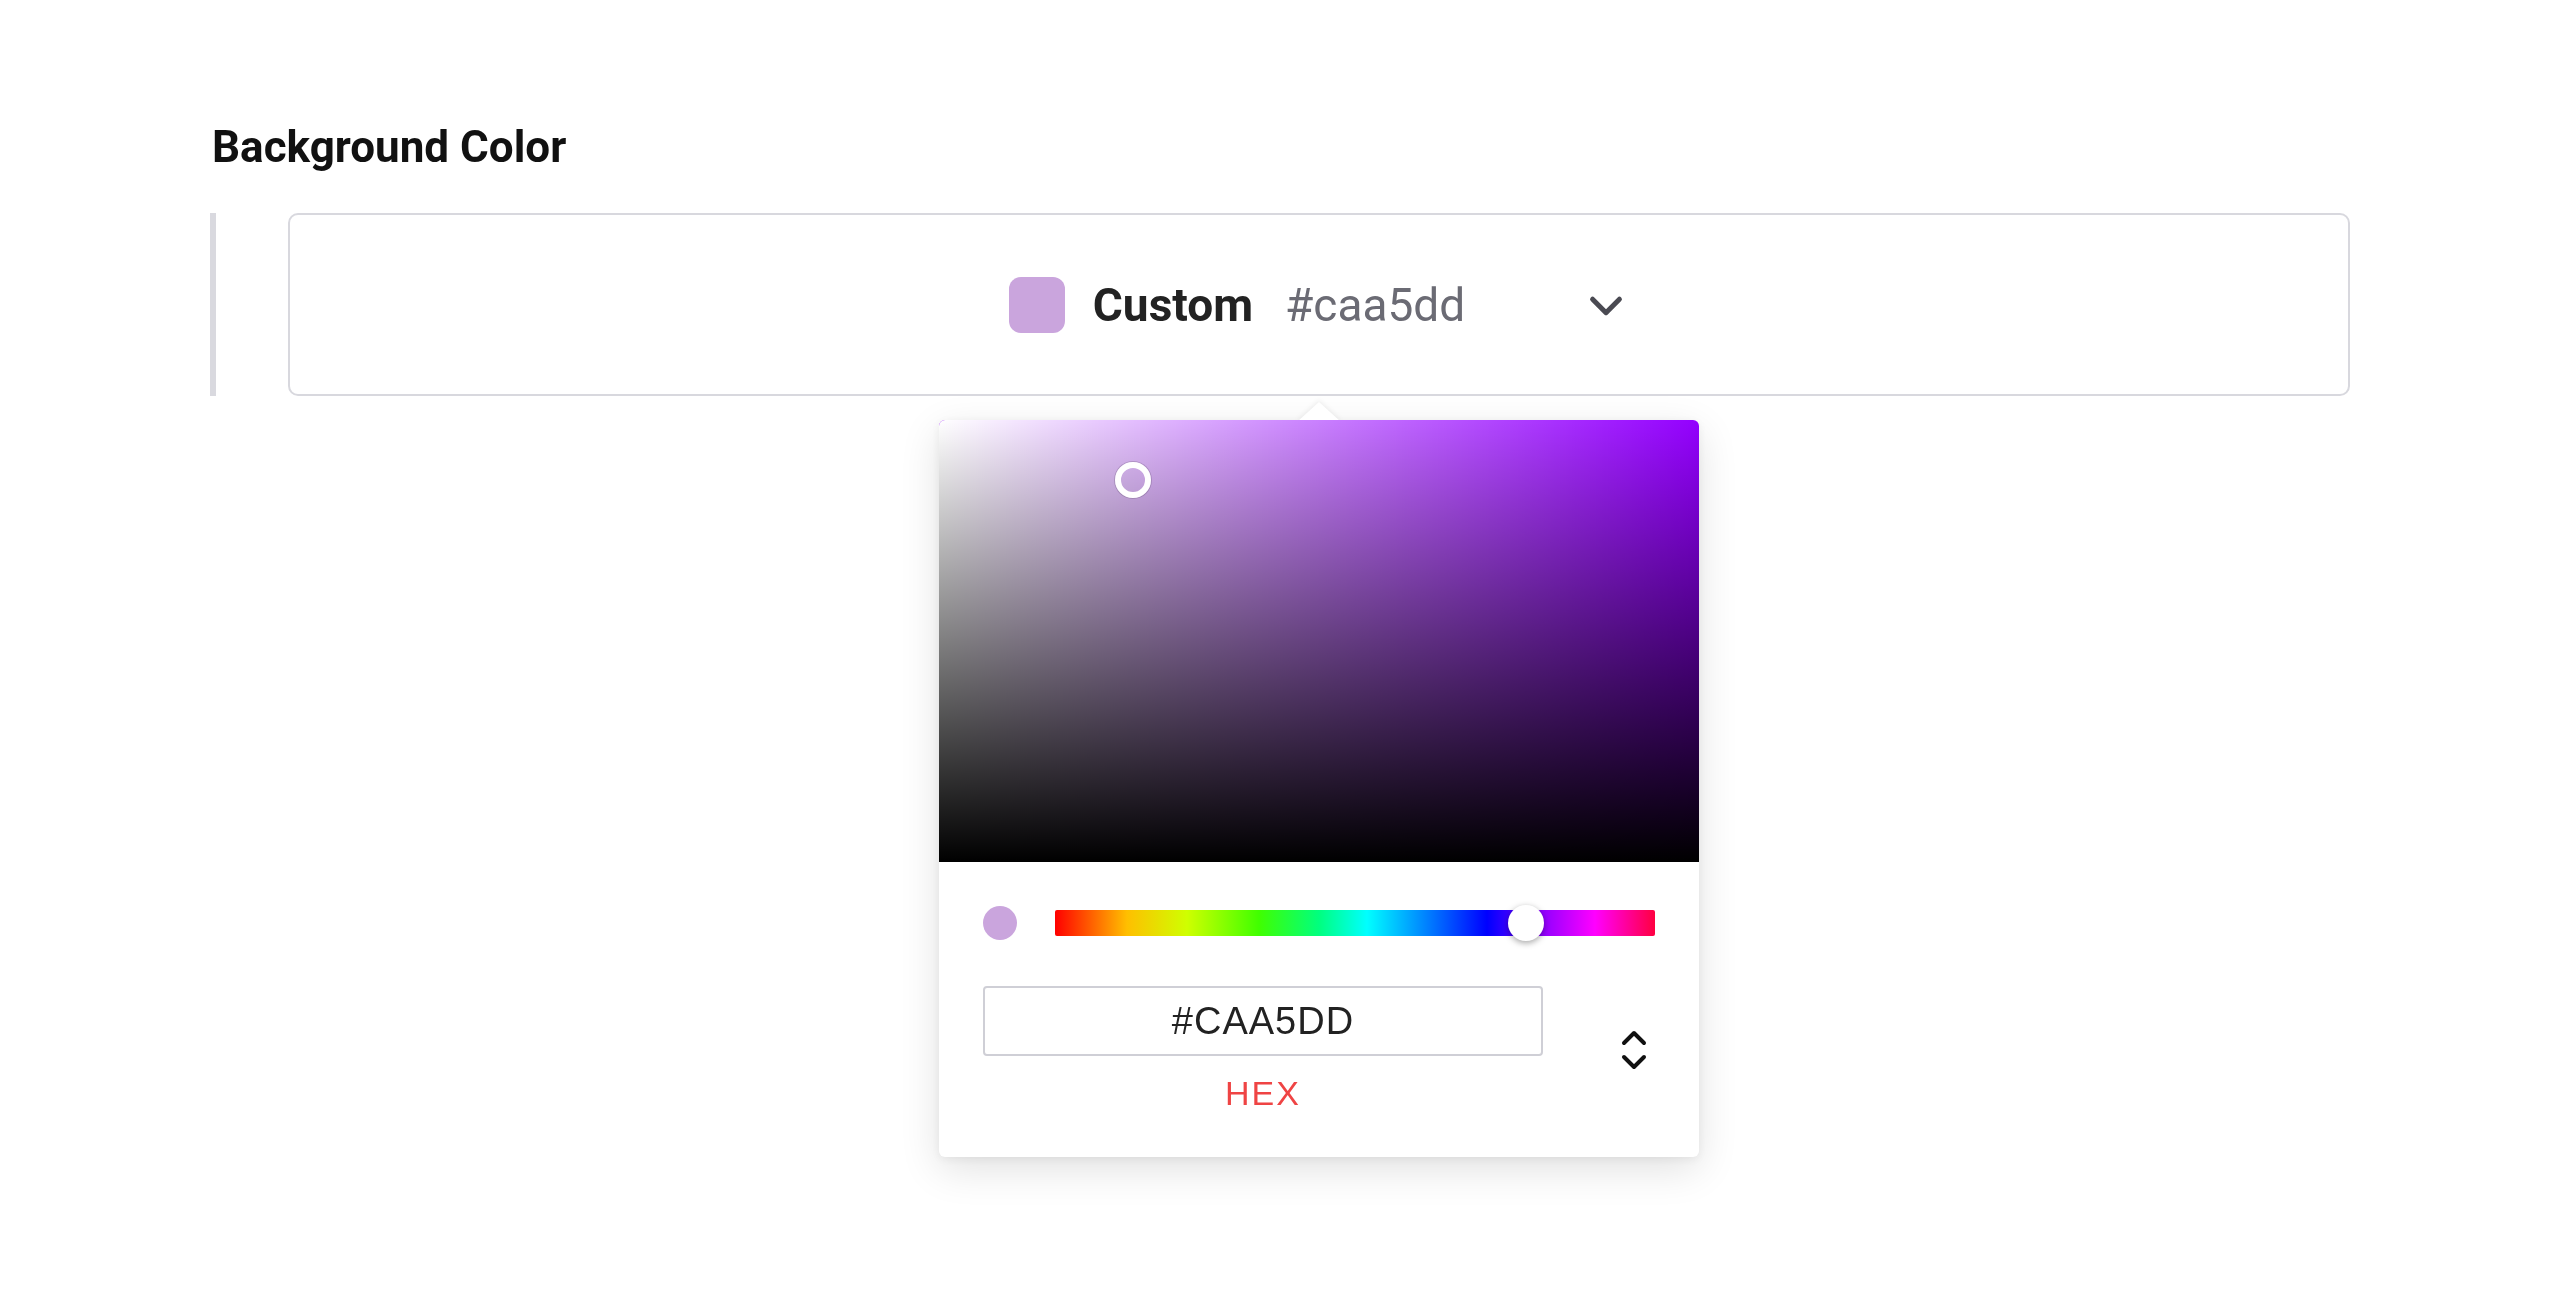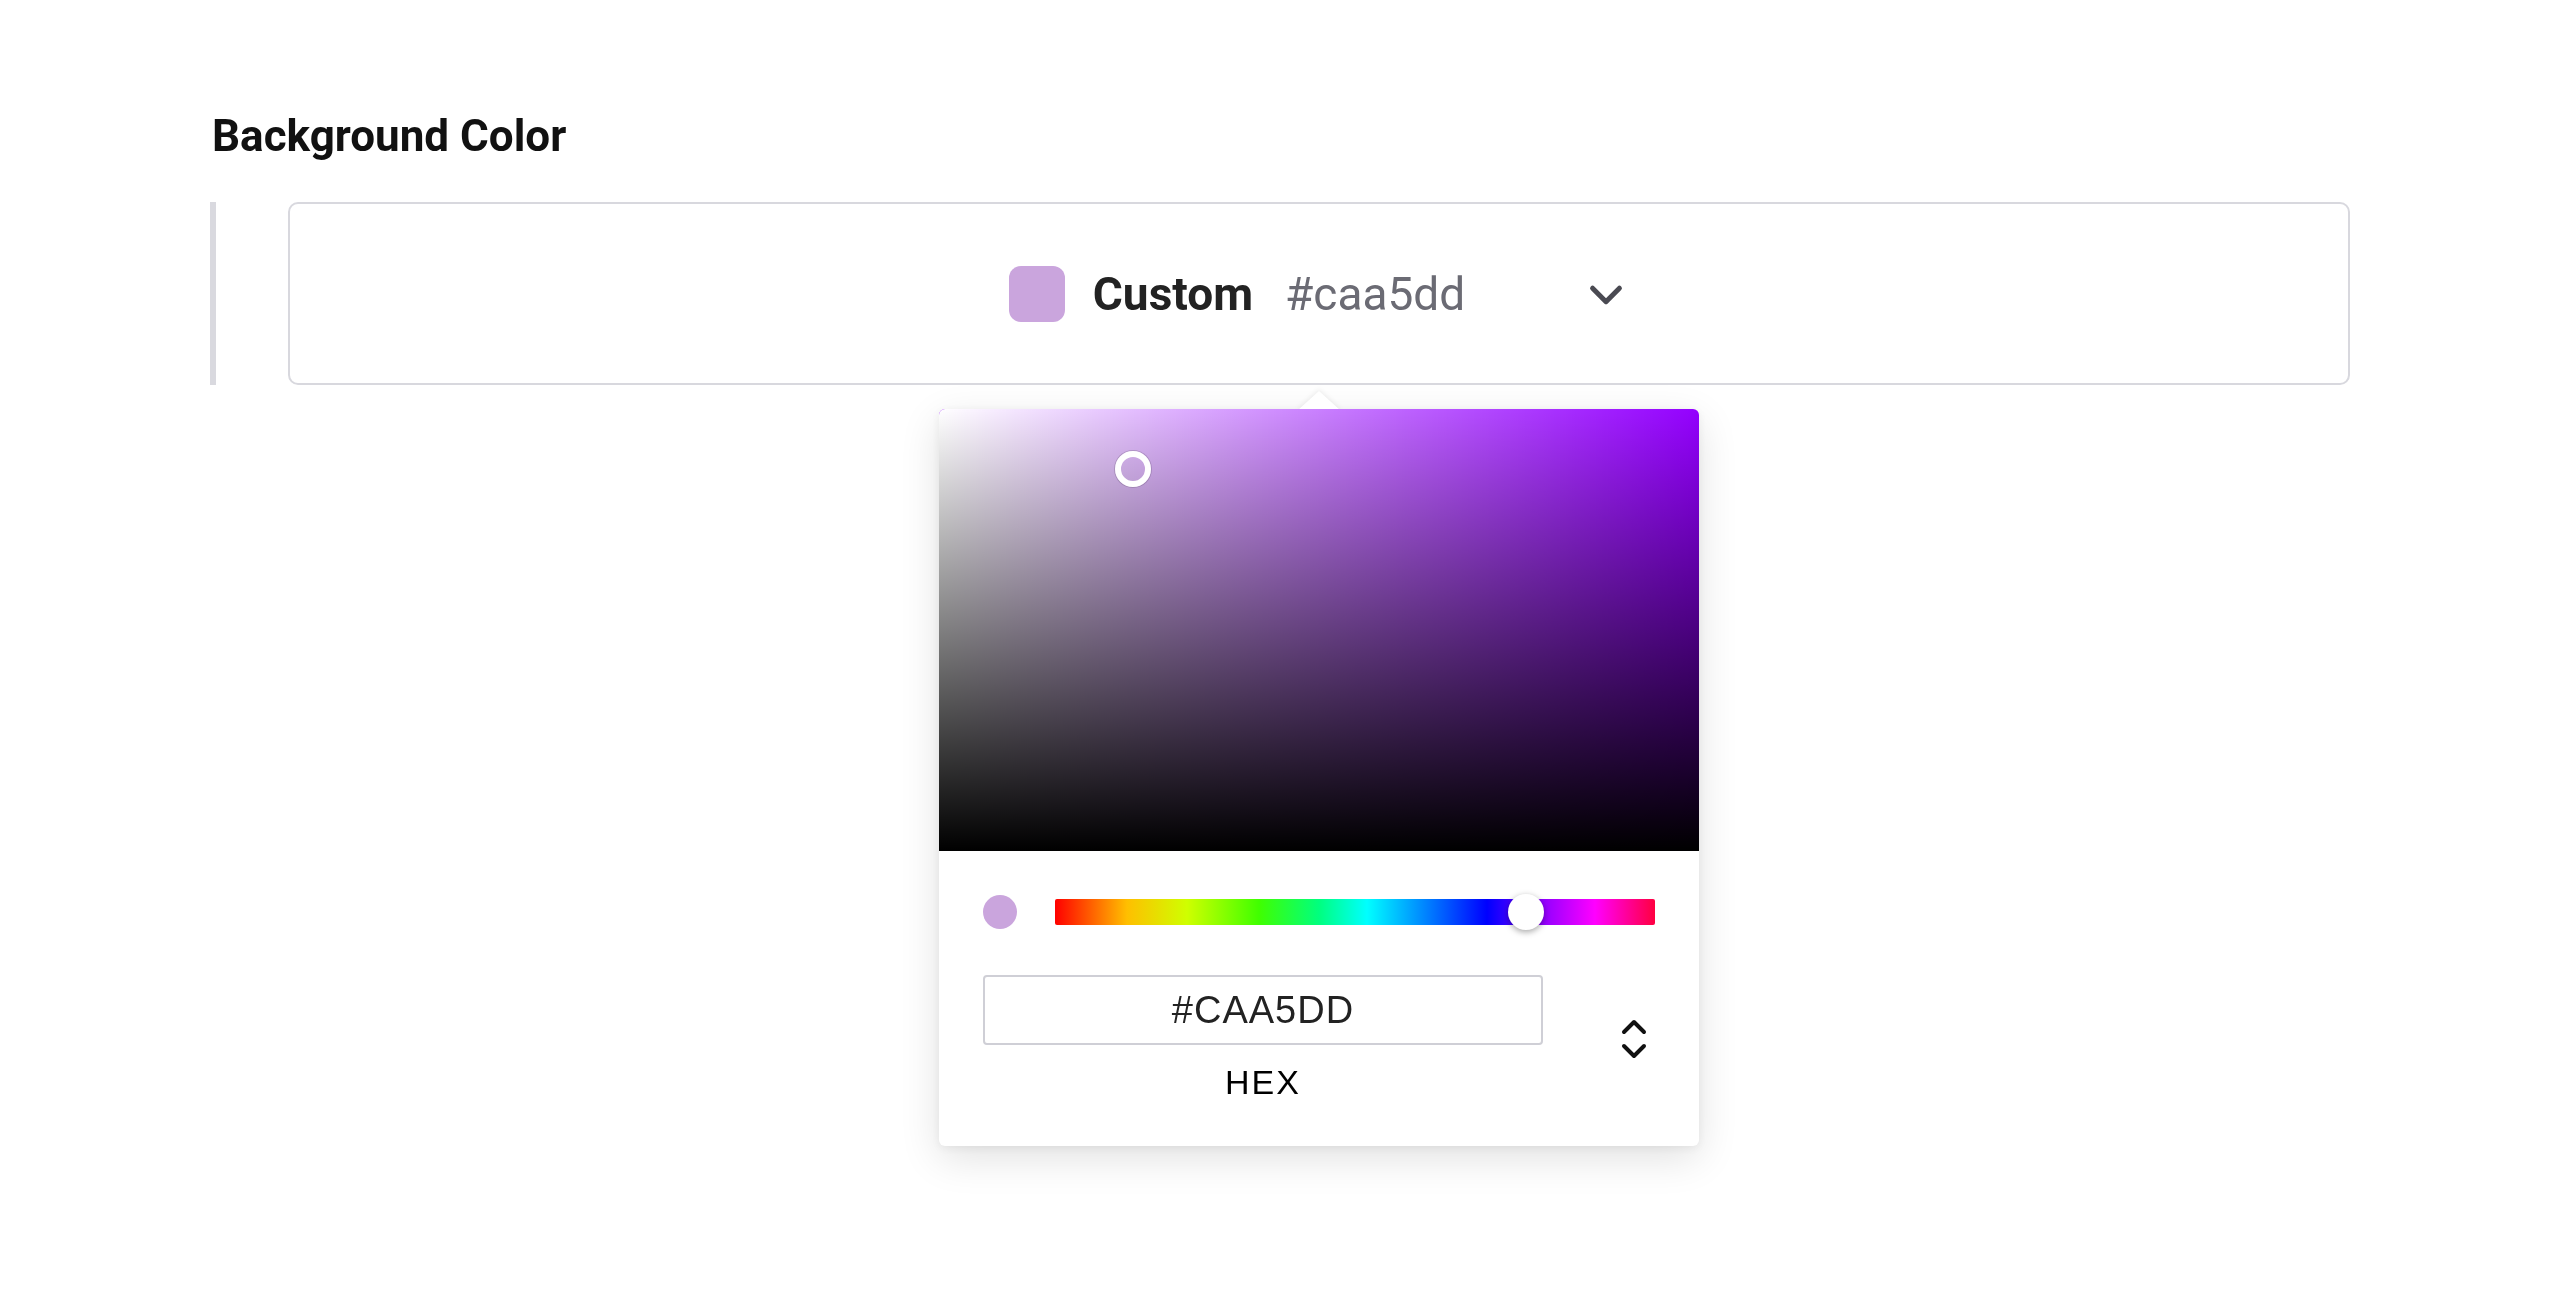--- a/index.html
+++ b/index.html
@@ -13,21 +13,21 @@
     color: #111;
   }
   .wrap {
     position: relative;
     padding: 110px 210px 0 210px;
   }
   .section-title {
     font-size: 44px;
     font-weight: 700;
     color: #111;
-    margin: 0 0 40px 2px;
+    margin: 11px 0 40px 2px;
   }
   .field-row {
     display: flex;
     align-items: stretch;
   }
   .left-handle {
     width: 6px;
     background: #d9d9df;
     margin-right: 72px;
   }
@@ -196,21 +196,21 @@
     letter-spacing: 1px;
     color: #222;
     background: #fff;
   }
   .hex-format-label {
     margin-top: 18px;
     font-family: "Arial Narrow", "Helvetica Condensed", Arial, sans-serif;
     font-stretch: condensed;
     font-size: 34px;
     letter-spacing: 2px;
-    color: #000000;
+    color: #ef4444;
   }
   .stepper {
     display: flex;
     flex-direction: column;
     align-items: center;
     justify-content: center;
     gap: 4px;
     margin-left: auto;
     padding-right: 6px;
   }

